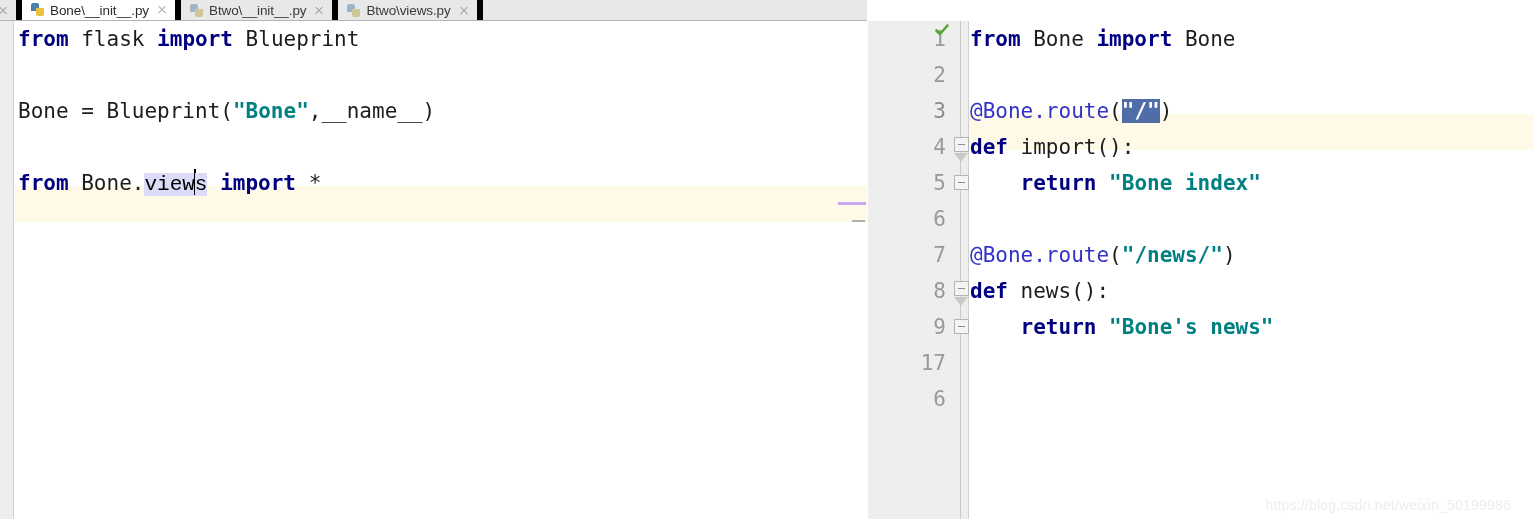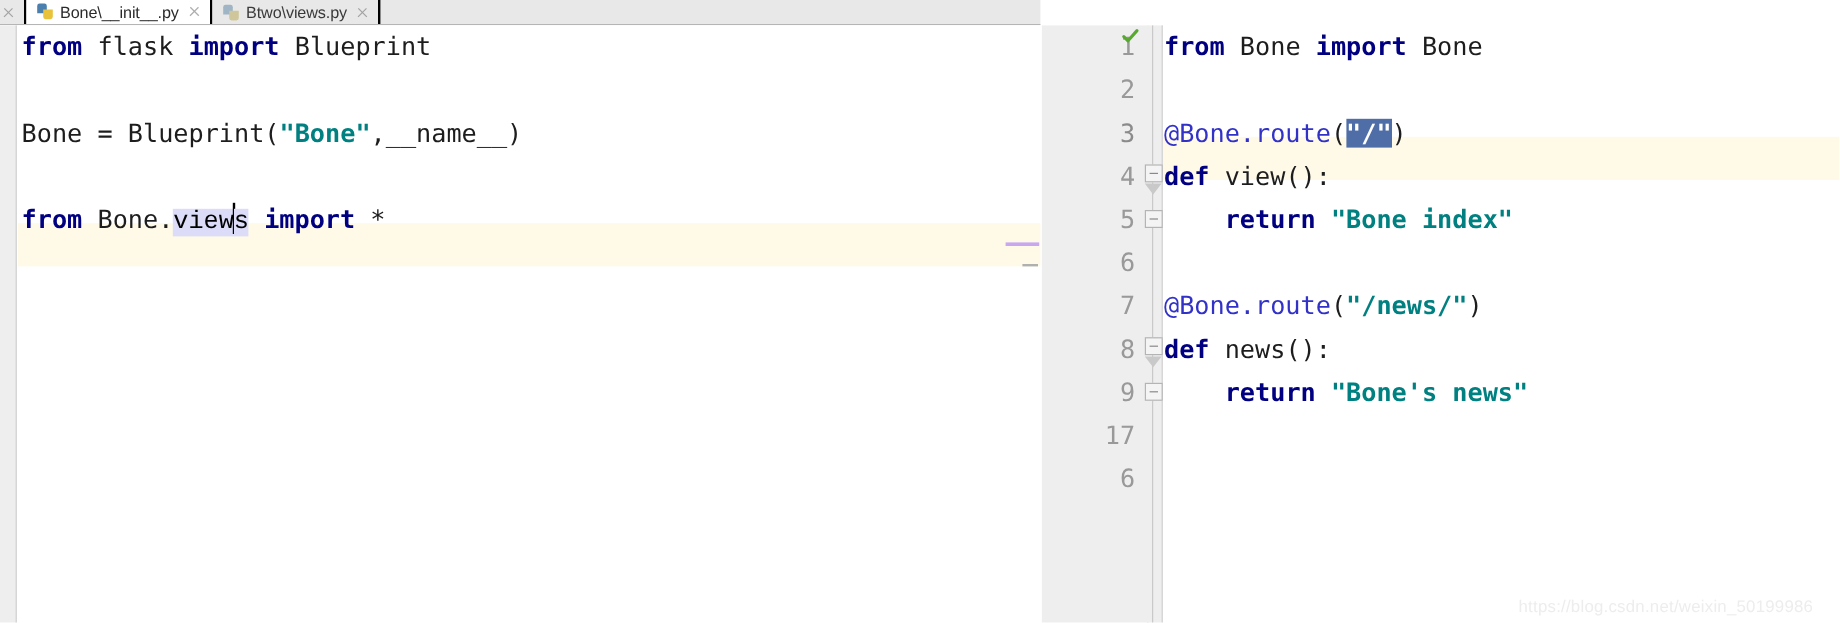--- a/index.html
+++ b/index.html
@@ -32,21 +32,21 @@
   }
   #tabbar-left  { left: 0;   width: 867px; }
   #tabbar-right { left: 867px; width: 666px; border-left: 1px solid #a8a8a8; }
 
   .tab {
     display: flex;
     align-items: center;
     gap: 5px;
     padding: 0 7px 0 9px;
     height: 21px;
-    border-right: 2px solid #000000;
+    border-right: 6px solid #000000;
     background: #e8e8e8;
     font-size: 13.5px;
     color: #2b2b2b;
     white-space: nowrap;
     position: relative;
   }
   .tab.active {
     background: #ffffff;
     border-bottom: 1px solid #ffffff;
     margin-bottom: -1px;
@@ -269,20 +269,28 @@
   <div class="tabbar" id="tabbar-left">
       <div class="tab inactive clipped">
         <span class="tab-close"></span>
       </div>
       <div class="tab active">
         <span class="pyicon">
           <i class="b"></i>
           <i class="y"></i>
         </span>
         <span class="tab-label">Bone\__init__.py</span>
+        <span class="tab-close"></span>
+      </div>
+      <div class="tab inactive">
+        <span class="pyicon gray">
+          <i class="b"></i>
+          <i class="y"></i>
+        </span>
+        <span class="tab-label">Btwo\__init__.py</span>
         <span class="tab-close"></span>
       </div>
       <div class="tab inactive">
         <span class="pyicon gray">
           <i class="b"></i>
           <i class="y"></i>
         </span>
         <span class="tab-label">Btwo\views.py</span>
         <span class="tab-close"></span>
       </div>
@@ -331,21 +339,21 @@
         <div class="fold-arrow" style="top: 132px;"></div>
         <div class="fold" style="top: 154px;"></div>
         <div class="fold" style="top: 260px;"></div>
         <div class="fold-arrow" style="top: 276px;"></div>
         <div class="fold" style="top: 298px;"></div>
       </div>
     <div class="code" id="code-right">
         <div class="line"><span class="kw">from</span><span class="pln"> Bone </span><span class="kw">import</span><span class="pln"> Bone</span></div>
         <div class="line"></div>
         <div class="line"><span class="dec">@Bone.route</span><span class="pln">(</span><span class="sel">"/"</span><span class="pln">)</span></div>
-        <div class="line"><span class="kw">def</span><span class="pln"> view():</span></div>
+        <div class="line"><span class="kw">def</span><span class="pln"> import():</span></div>
         <div class="line"><span class="pln">    </span><span class="kw">return</span><span class="pln"> </span><span class="str">"Bone index"</span></div>
         <div class="line"></div>
         <div class="line"><span class="dec">@Bone.route</span><span class="pln">(</span><span class="str">"/news/"</span><span class="pln">)</span></div>
         <div class="line"><span class="kw">def</span><span class="pln"> news():</span></div>
         <div class="line"><span class="pln">    </span><span class="kw">return</span><span class="pln"> </span><span class="str">"Bone's news"</span></div>
         <div class="line"></div>
         <div class="line"></div>
       </div>
   </div>
 

